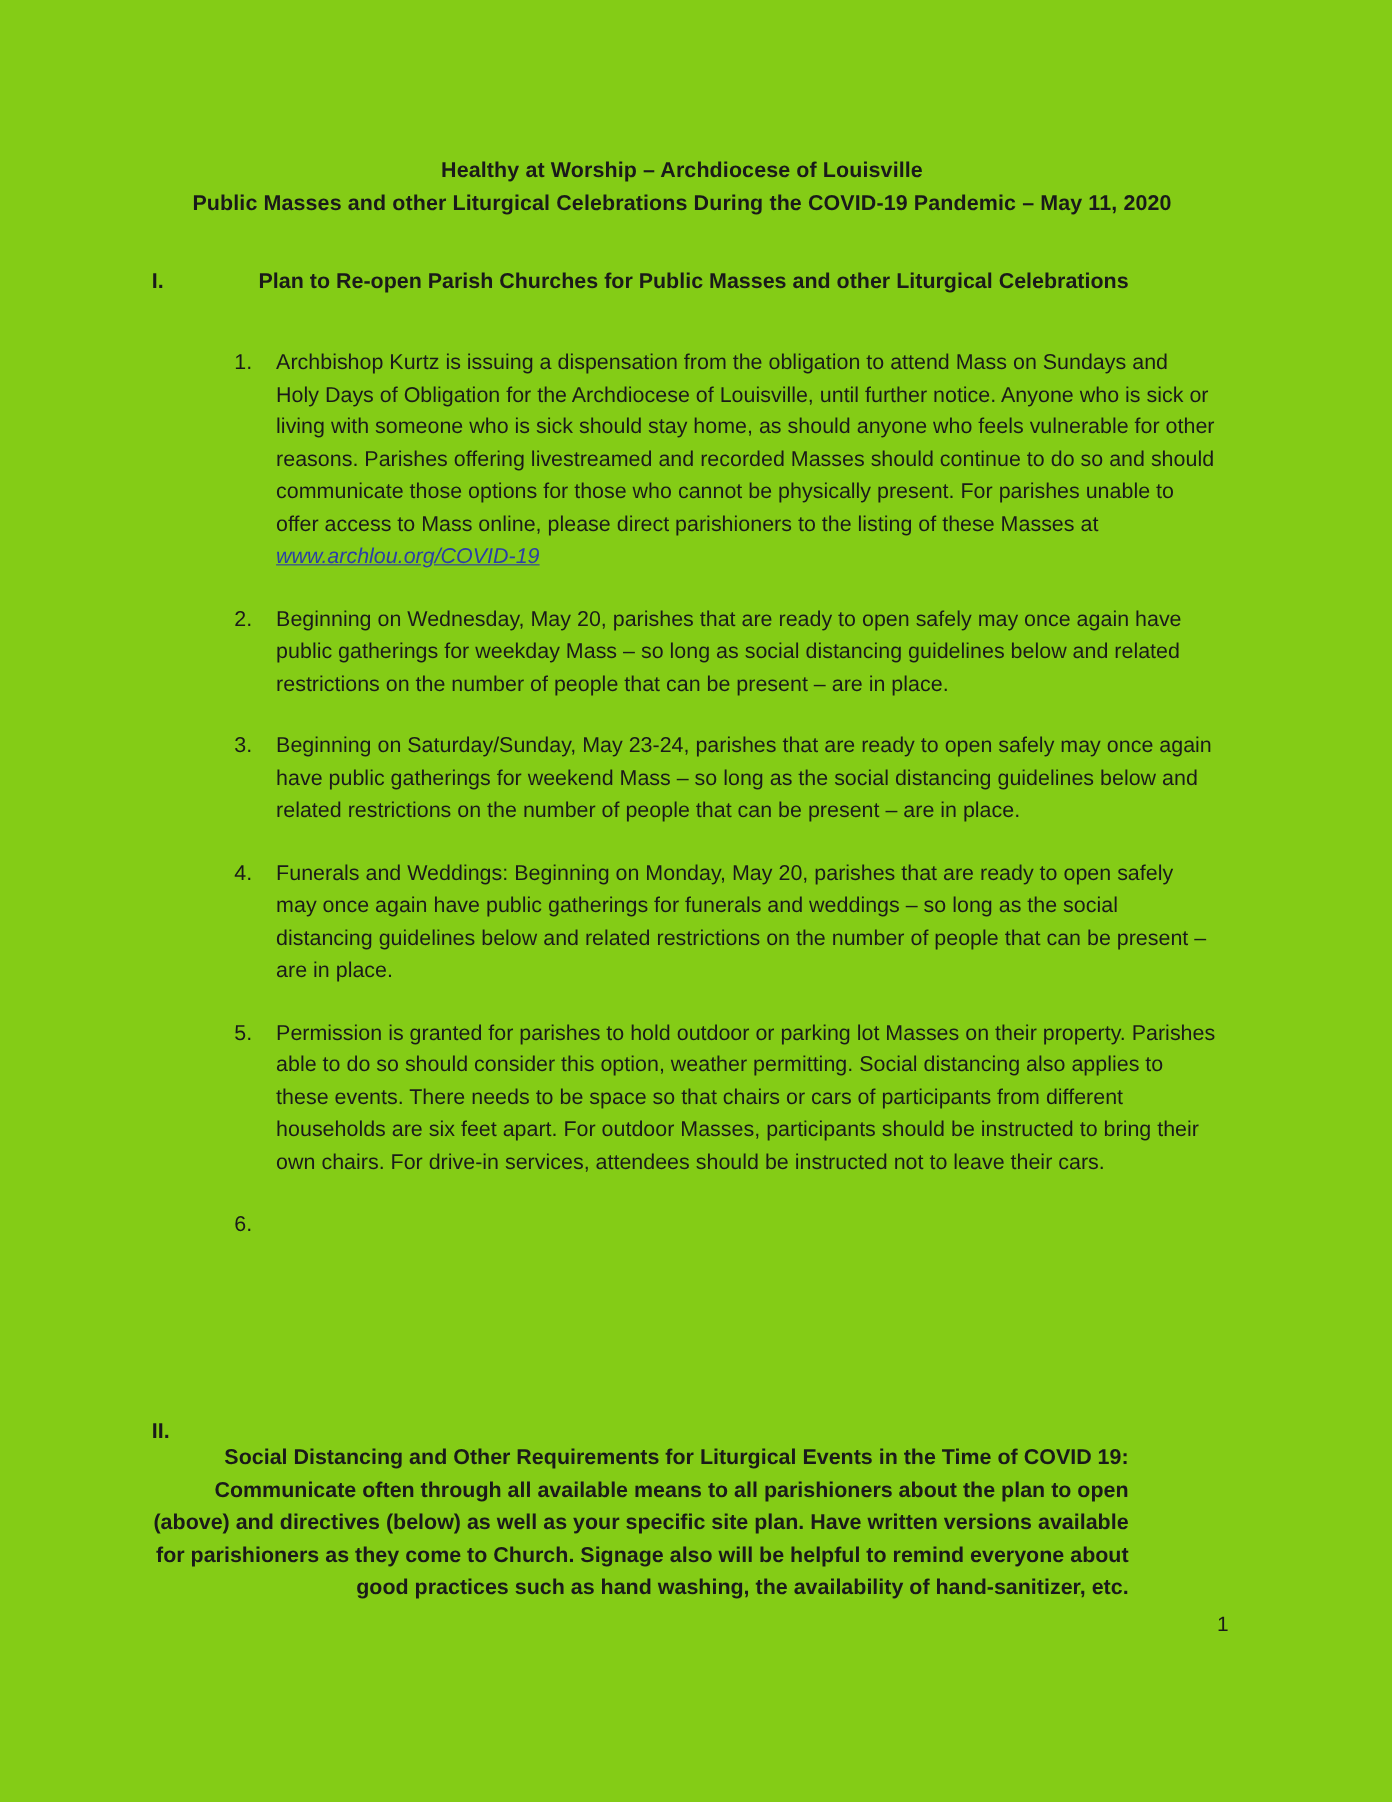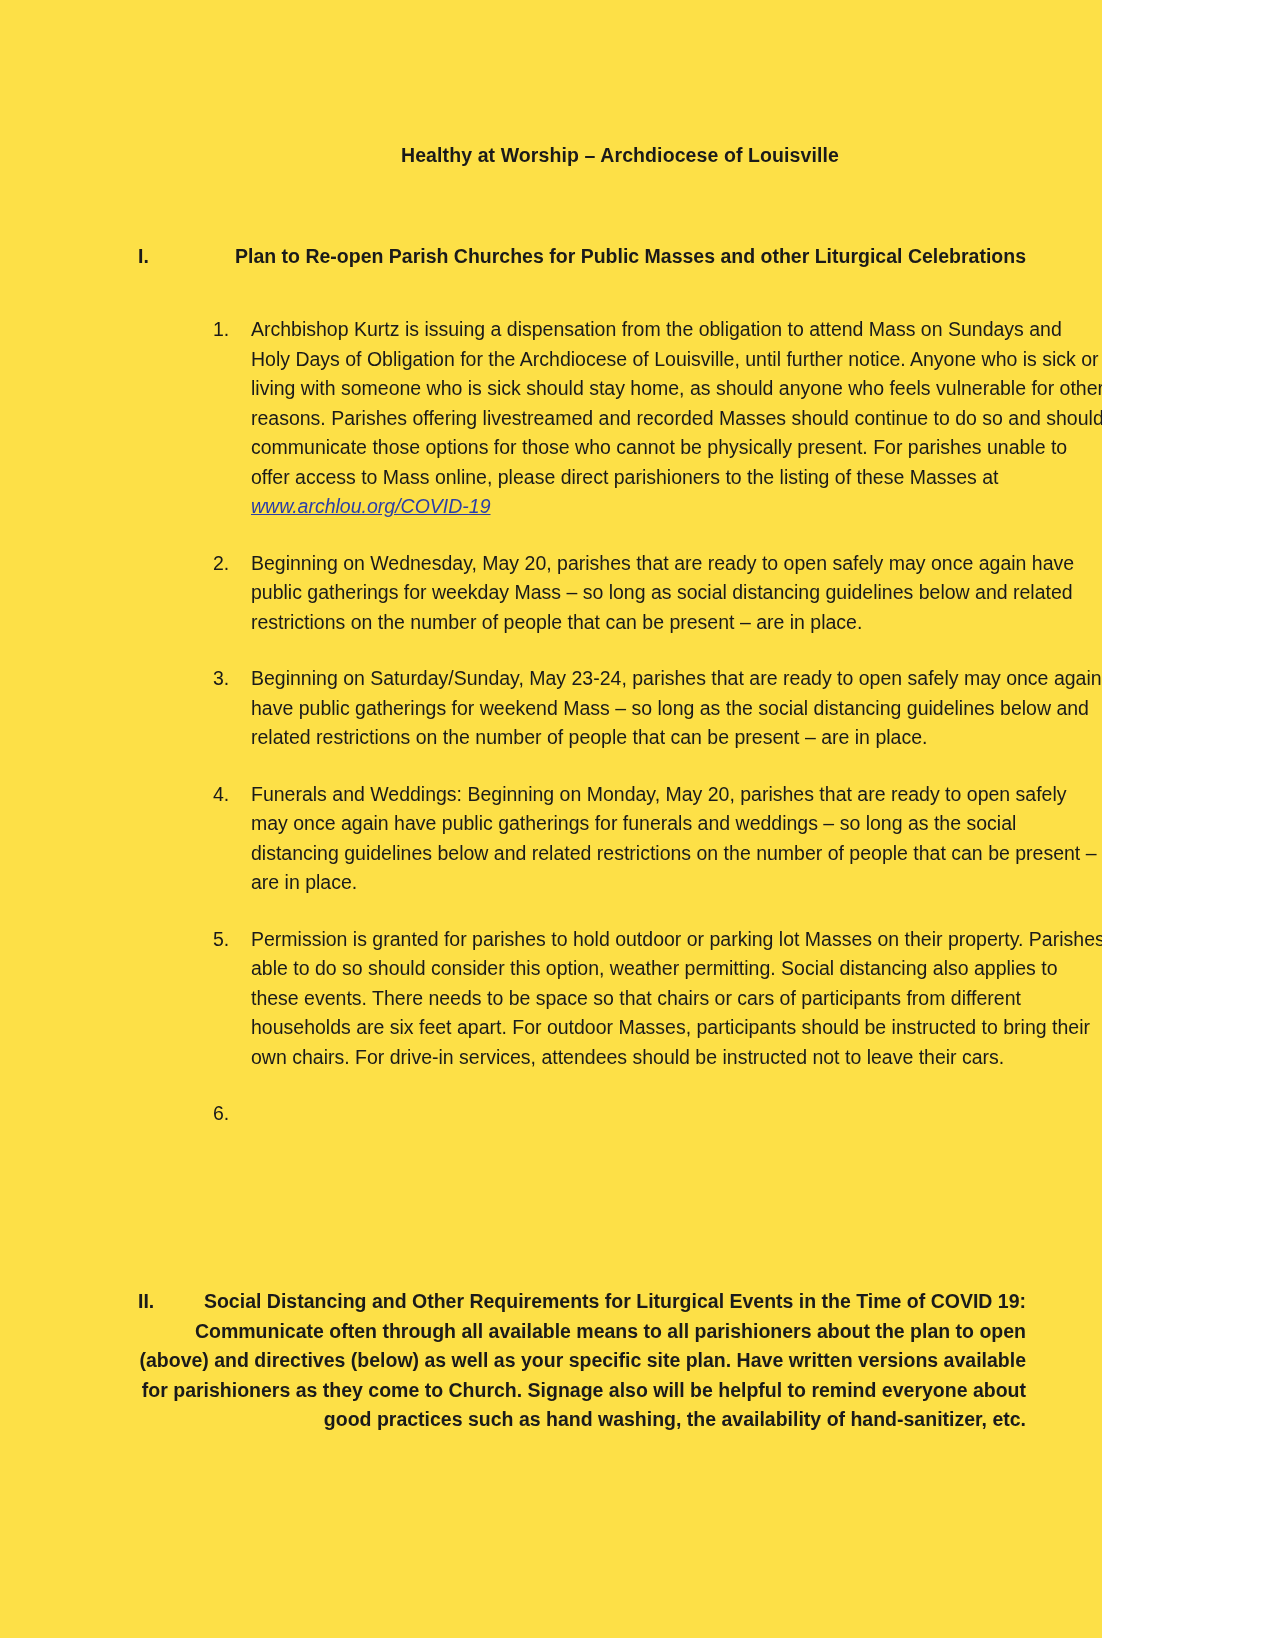--- a/index.html
+++ b/index.html
@@ -6,23 +6,23 @@
     margin: 0;
     padding: 0;
     background: #ffffff;
   }
   body {
     font-family: "Liberation Sans", sans-serif;
     color: #000000;
   }
   .page {
     position: relative;
-    width: 1102px;
+    width: 1265px;
     height: 1638px;
-    background: #fde047;
+    background: #84cc16;
     box-sizing: border-box;
     overflow: hidden;
   }
   .content {
     position: absolute;
     left: 0;
     top: 0;
     width: 1265px;
     height: 1638px;
   }
@@ -67,20 +67,21 @@
     flex: 1 1 auto;
     max-width: 888px;
     font-weight: bold;
     font-size: 19.5px;
     line-height: 29.5px;
     color: #1a1a1a;
     text-align: right;
   }
   .sect-title .lead {
     display: block;
+    margin-top: 24px;
   }
 
   
   .num-list {
     position: absolute;
     left: 0;
     width: 1265px;
   }
   .num-item {
     display: flex;
@@ -122,20 +123,21 @@
   }
 </style>
 </head>
 <body>
 
 <div class="page">
   <div class="content">
 
     <div class="title-block">
       <div class="title-line">Healthy at Worship – Archdiocese of Louisville</div>
+      <div class="title-line">Public Masses and other Liturgical Celebrations During the COVID-19 Pandemic – May 11, 2020</div>
     </div>
 
     <div class="section" style="top: 242px;">
       <div class="section-heading">
         <div class="sect-num">I.</div>
         <div class="sect-title">Plan to Re-open Parish Churches for Public Masses and other Liturgical Celebrations</div>
       </div>
     </div>
 
     <div class="num-list" id="section-one-list" style="top: 315px;">

